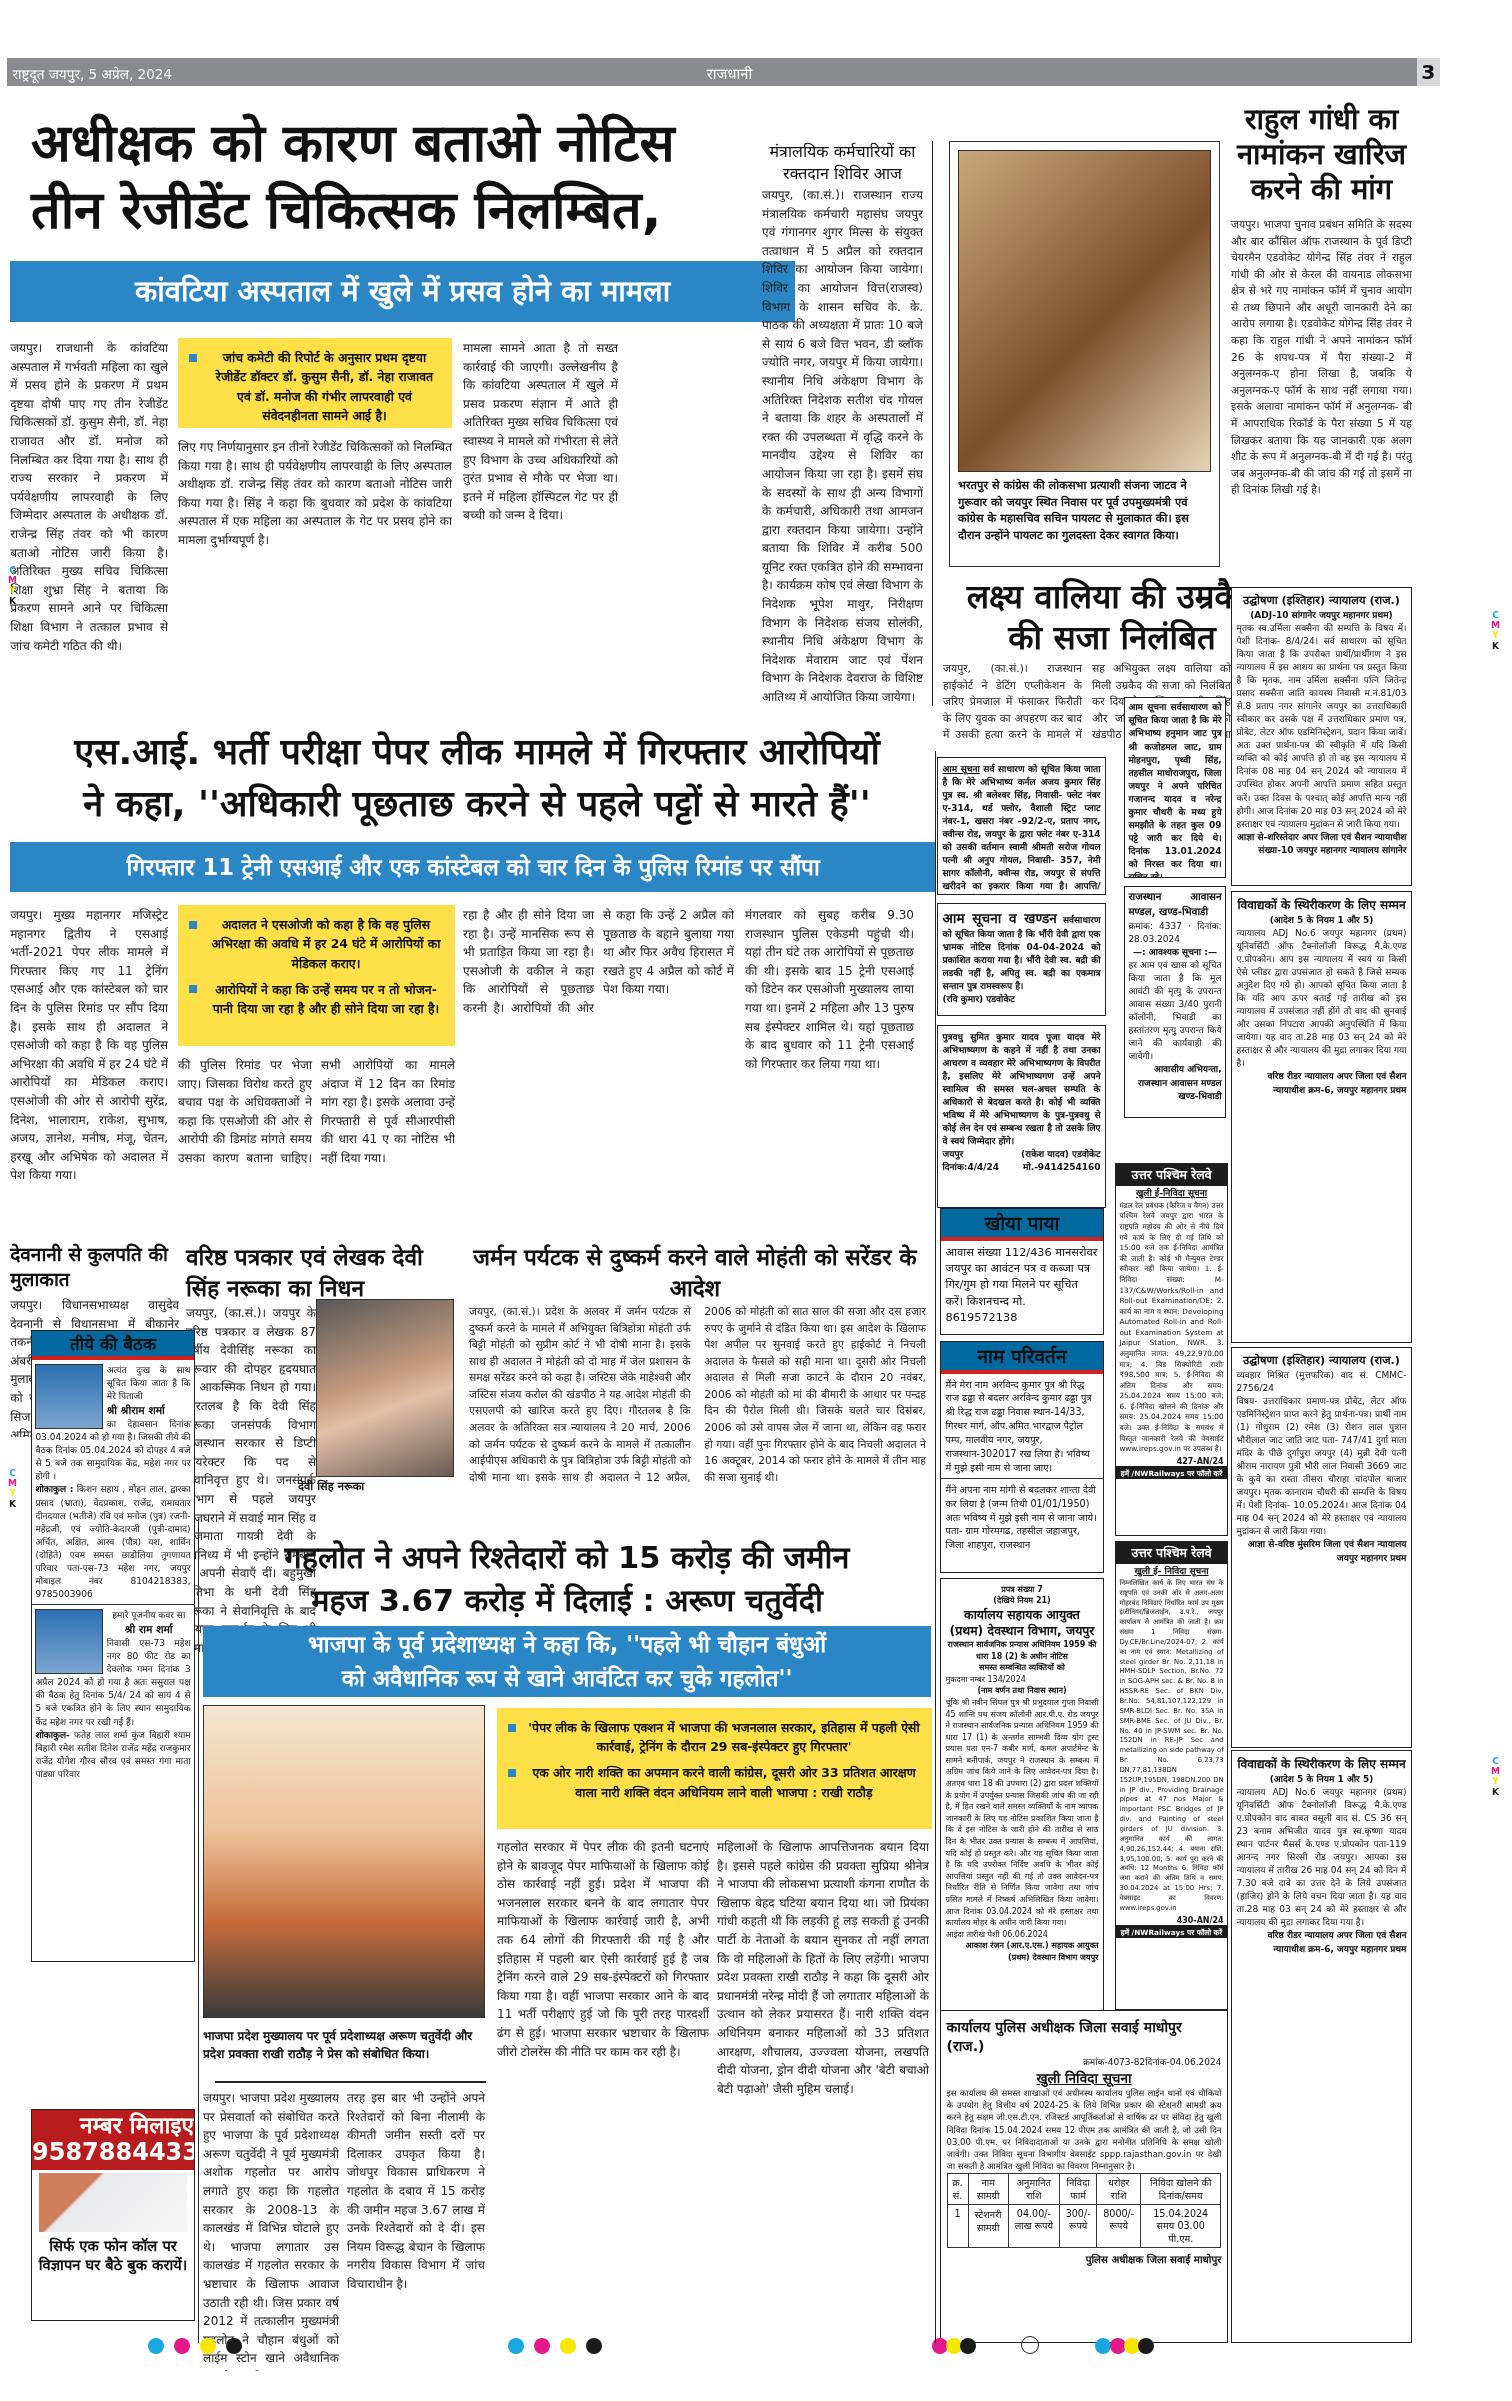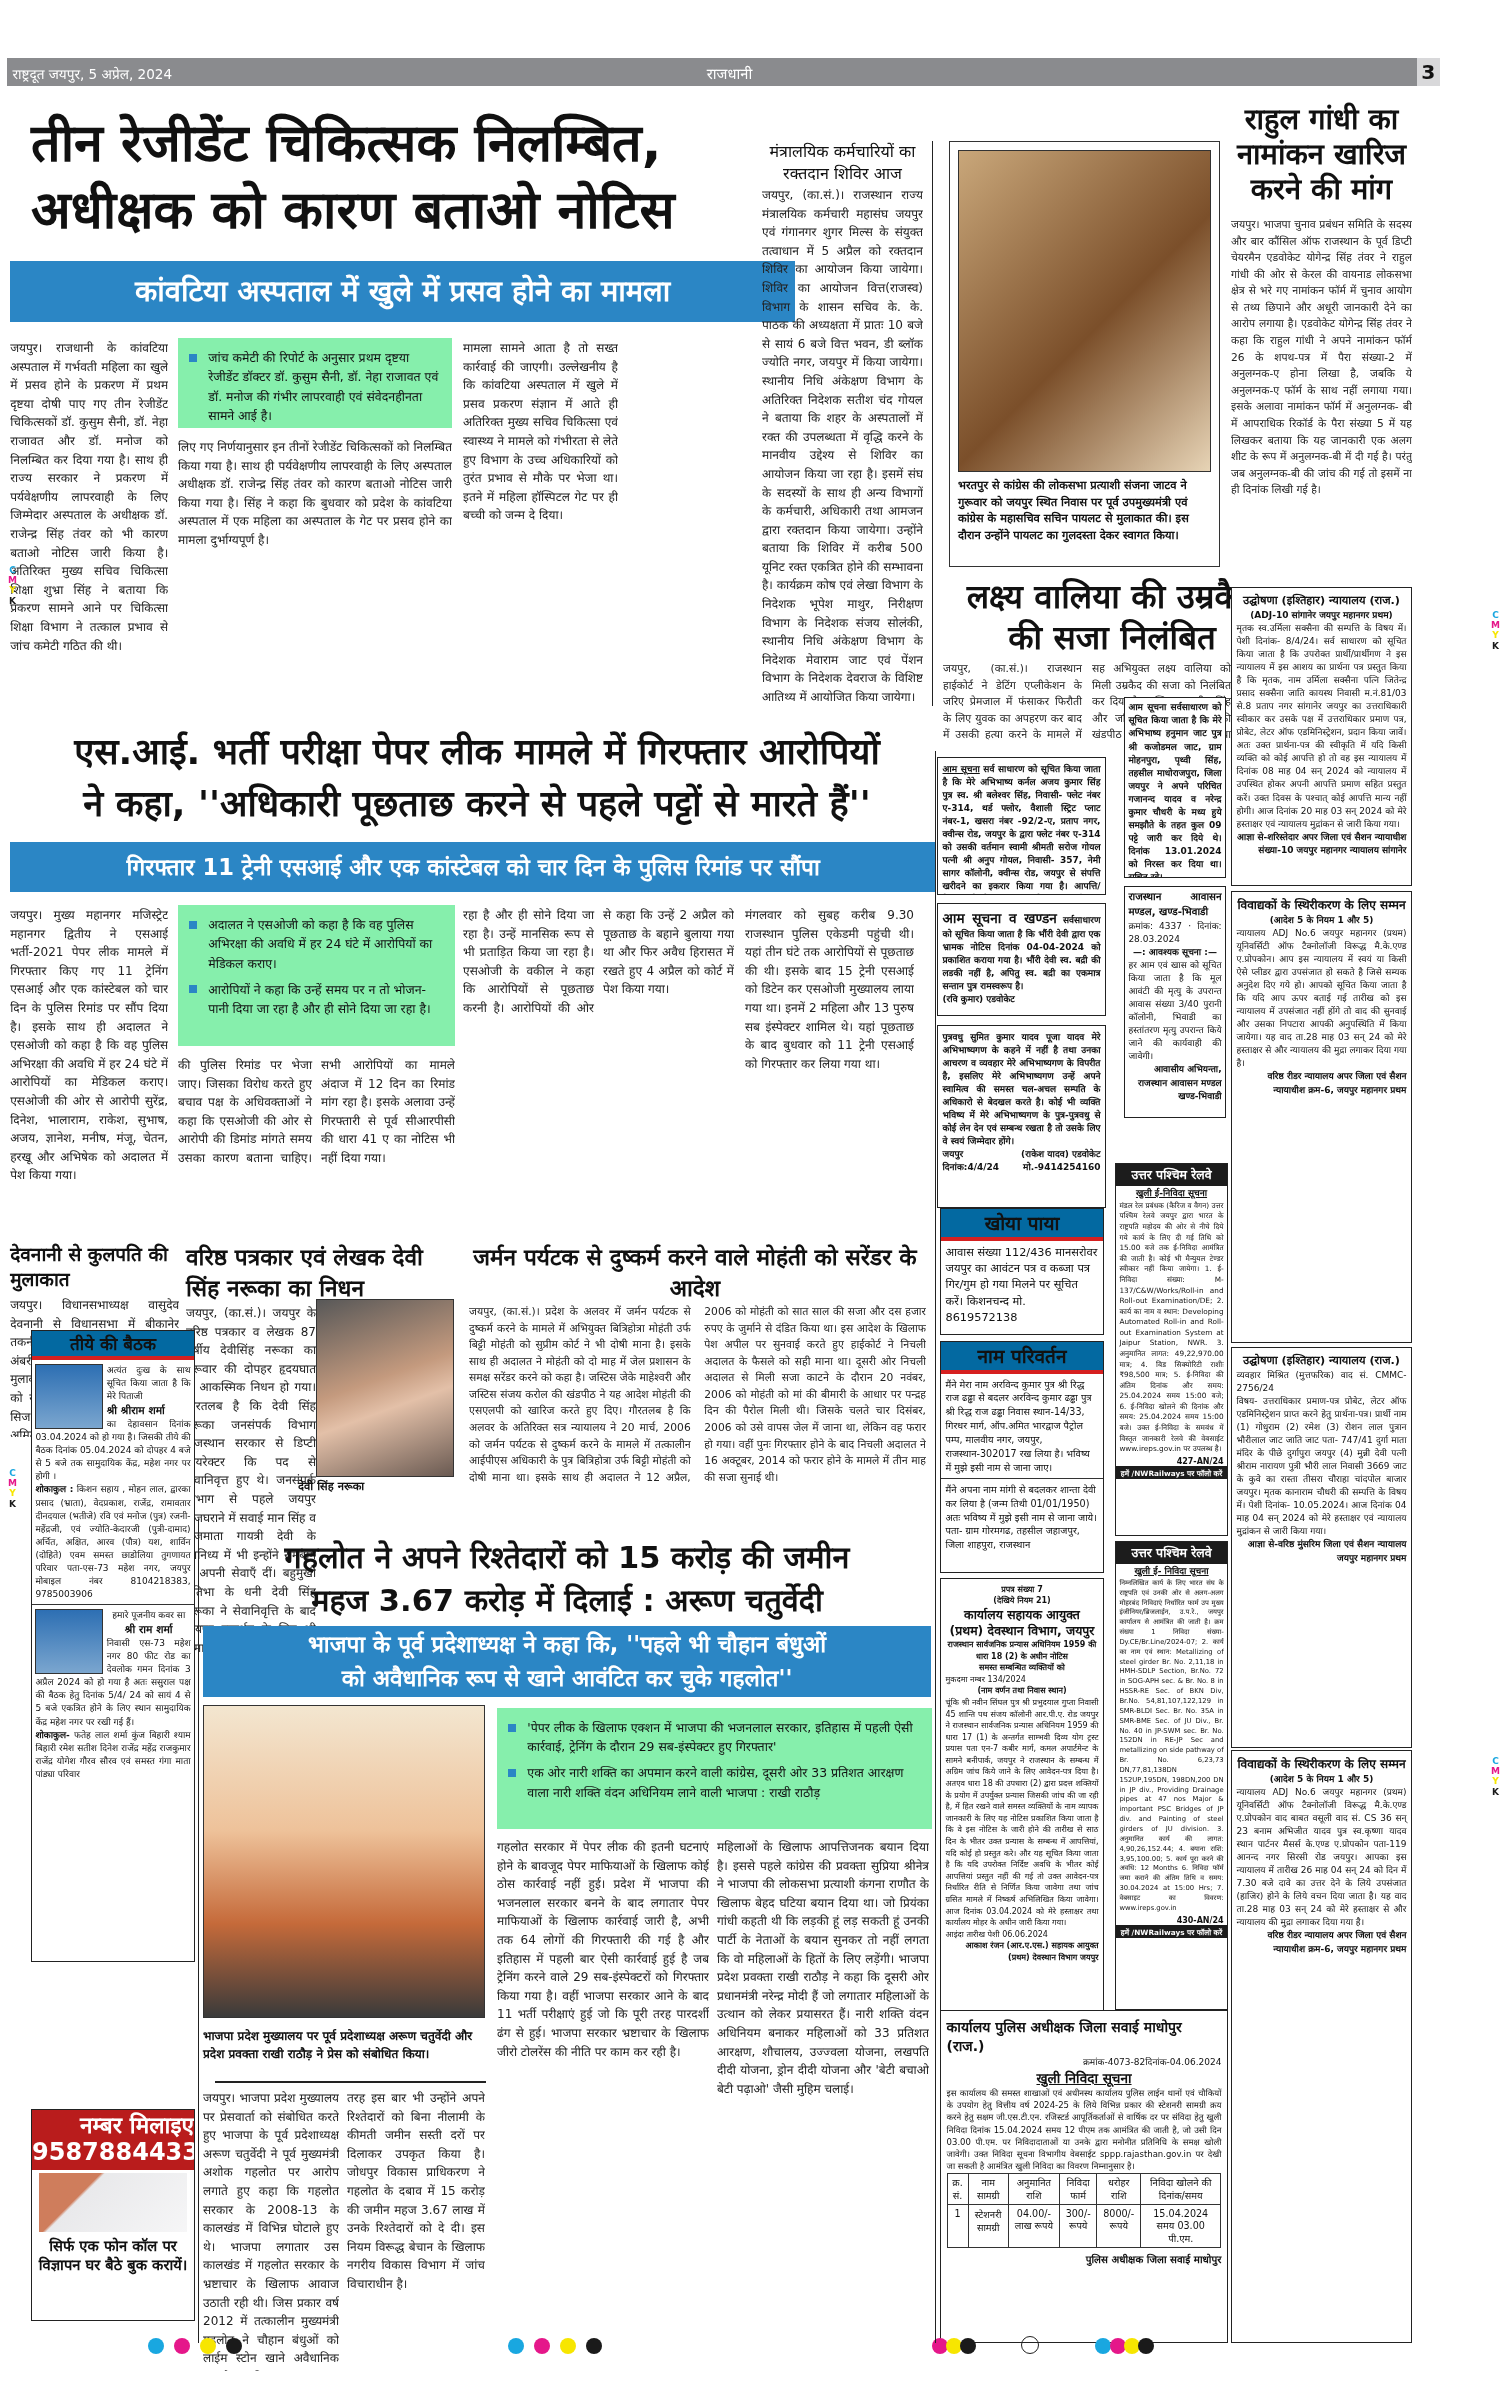--- a/index.html
+++ b/index.html
@@ -7,21 +7,21 @@
   body { font-family: "DejaVu Sans", sans-serif; color: #111; position: relative; }
   .abs { position: absolute; }
   .topbar { left: 6.8px; top: 58px; width: 1412px; height: 28px; background: #8a8b8e; color: #fff; }
   .topbar .left { position: absolute; left: 5.6px; top: 5.6px; font-size: 13.6px; }
   .topbar .center { position: absolute; left: 700px; top: 4.5px; font-size: 14.7px; }
   .pagenum { left: 1417px; top: 58px; width: 22.6px; height: 28px; font-size: 20.3px; font-weight: bold; text-align: center; background: #d8d8da; line-height: 28px; }
   .headline { font-family: "DejaVu Sans", sans-serif; font-weight: bold; color: #111; }
   .blueband { background: #2b86c5; color: #fff; font-weight: bold; text-align: center; }
   .body-text { font-size: 12px; line-height: 1.55; text-align: justify; color: #222; }
   .col { position: absolute; }
-  .bullets { background: #86efac; padding: 10.2px 11.3px; font-size: 12.4px; font-weight: normal; line-height: 1.55; }
+  .bullets { background: #fde047; padding: 10.2px 11.3px; font-size: 12.4px; font-weight: bold; line-height: 1.55; text-align: center; }
   .bullets li { list-style: none; position: relative; padding-left: 19px; margin-bottom: 6.8px; }
   .bullets li::before { content: ""; position: absolute; left: 0; top: 5.6px; width: 8px; height: 8px; background: #2b86c5; }
   .photo { background: linear-gradient(135deg,#c9a77a,#7b4f2a 55%,#e7d4b6); border: 1.1px solid #333; }
   .caption { font-size: 12.4px; font-weight: bold; line-height: 1.5; }
   .box { border: 1.7px solid #222; background: #fff; }
   .yellowhead { background: #0369a1; border-bottom: 4.5px solid #d62020; font-weight: bold; text-align: center; color: #111; }
   .small { font-size: 9px; line-height: 1.45; text-align: justify; }
   .darkhead { background: #1c1c1c; color: #fff; font-weight: bold; text-align: center; }
   .redad { background: #b91c1c; color: #fff; font-weight: bold; text-align: right; }
   .dot { position: absolute; width: 16px; height: 16px; border-radius: 50%; }
@@ -33,22 +33,22 @@
 </head>
 <body>
 
 <div class="abs topbar">
   <span class="left">राष्ट्रदूत जयपुर, 5 अप्रेल, 2024</span>
   <span class="center">राजधानी</span>
 </div>
 <div class="abs pagenum">3</div>
 
 <div class="abs headline" style="left:31px;top:110px;width:740px;font-size:52px;line-height:67px;">
+  <div>अधीक्षक को कारण बताओ नोटिस</div>
   <div>तीन रेजीडेंट चिकित्सक निलम्बित,</div>
-  <div>अधीक्षक को कारण बताओ नोटिस</div>
 </div>
 <div class="abs blueband" style="left:10.2px;top:261px;width:785px;height:61px;font-size:29px;line-height:61px;">कांवटिया अस्पताल में खुले में प्रसव होने का मामला</div>
 <div class="col body-text" style="left:10.2px;top:339px;width:158px;height:373px;overflow:hidden;">जयपुर। राजधानी के कांवटिया अस्पताल में गर्भवती महिला का खुले में प्रसव होने के प्रकरण में प्रथम दृष्टया दोषी पाए गए तीन रेजीडेंट चिकित्सकों डॉ. कुसुम सैनी, डॉ. नेहा राजावत और डॉ. मनोज को निलम्बित कर दिया गया है। साथ ही राज्य सरकार ने प्रकरण में पर्यवेक्षणीय लापरवाही के लिए जिम्मेदार अस्पताल के अधीक्षक डॉ. राजेन्द्र सिंह तंवर को भी कारण बताओ नोटिस जारी किया है। अतिरिक्त मुख्य सचिव चिकित्सा शिक्षा शुभ्रा सिंह ने बताया कि प्रकरण सामने आने पर चिकित्सा शिक्षा विभाग ने तत्काल प्रभाव से जांच कमेटी गठित की थी।</div>
 <div class="col bullets" style="left:178px;top:338px;width:274px;height:90px;">
   <ul>
       <li>जांच कमेटी की रिपोर्ट के अनुसार प्रथम दृष्टया रेजीडेंट डॉक्टर डॉ. कुसुम सैनी, डॉ. नेहा राजावत एवं डॉ. मनोज की गंभीर लापरवाही एवं संवेदनहीनता सामने आई है।</li>
     </ul>
 </div>
 <div class="col body-text" style="left:178px;top:438px;width:274px;height:274px;overflow:hidden;">लिए गए निर्णयानुसार इन तीनों रेजीडेंट चिकित्सकों को निलम्बित किया गया है। साथ ही पर्यवेक्षणीय लापरवाही के लिए अस्पताल अधीक्षक डॉ. राजेन्द्र सिंह तंवर को कारण बताओ नोटिस जारी किया गया है। सिंह ने कहा कि बुधवार को प्रदेश के कांवटिया अस्पताल में एक महिला का अस्पताल के गेट पर प्रसव होने का मामला दुर्भाग्यपूर्ण है।</div>
 <div class="col body-text" style="left:463px;top:339px;width:155px;height:373px;overflow:hidden;">मामला सामने आता है तो सख्त कार्रवाई की जाएगी। उल्लेखनीय है कि कांवटिया अस्पताल में खुले में प्रसव प्रकरण संज्ञान में आते ही अतिरिक्त मुख्य सचिव चिकित्सा एवं स्वास्थ्य ने मामले को गंभीरता से लेते हुए विभाग के उच्च अधिकारियों को तुरंत प्रभाव से मौके पर भेजा था। इतने में महिला हॉस्पिटल गेट पर ही बच्ची को जन्म दे दिया।</div>

